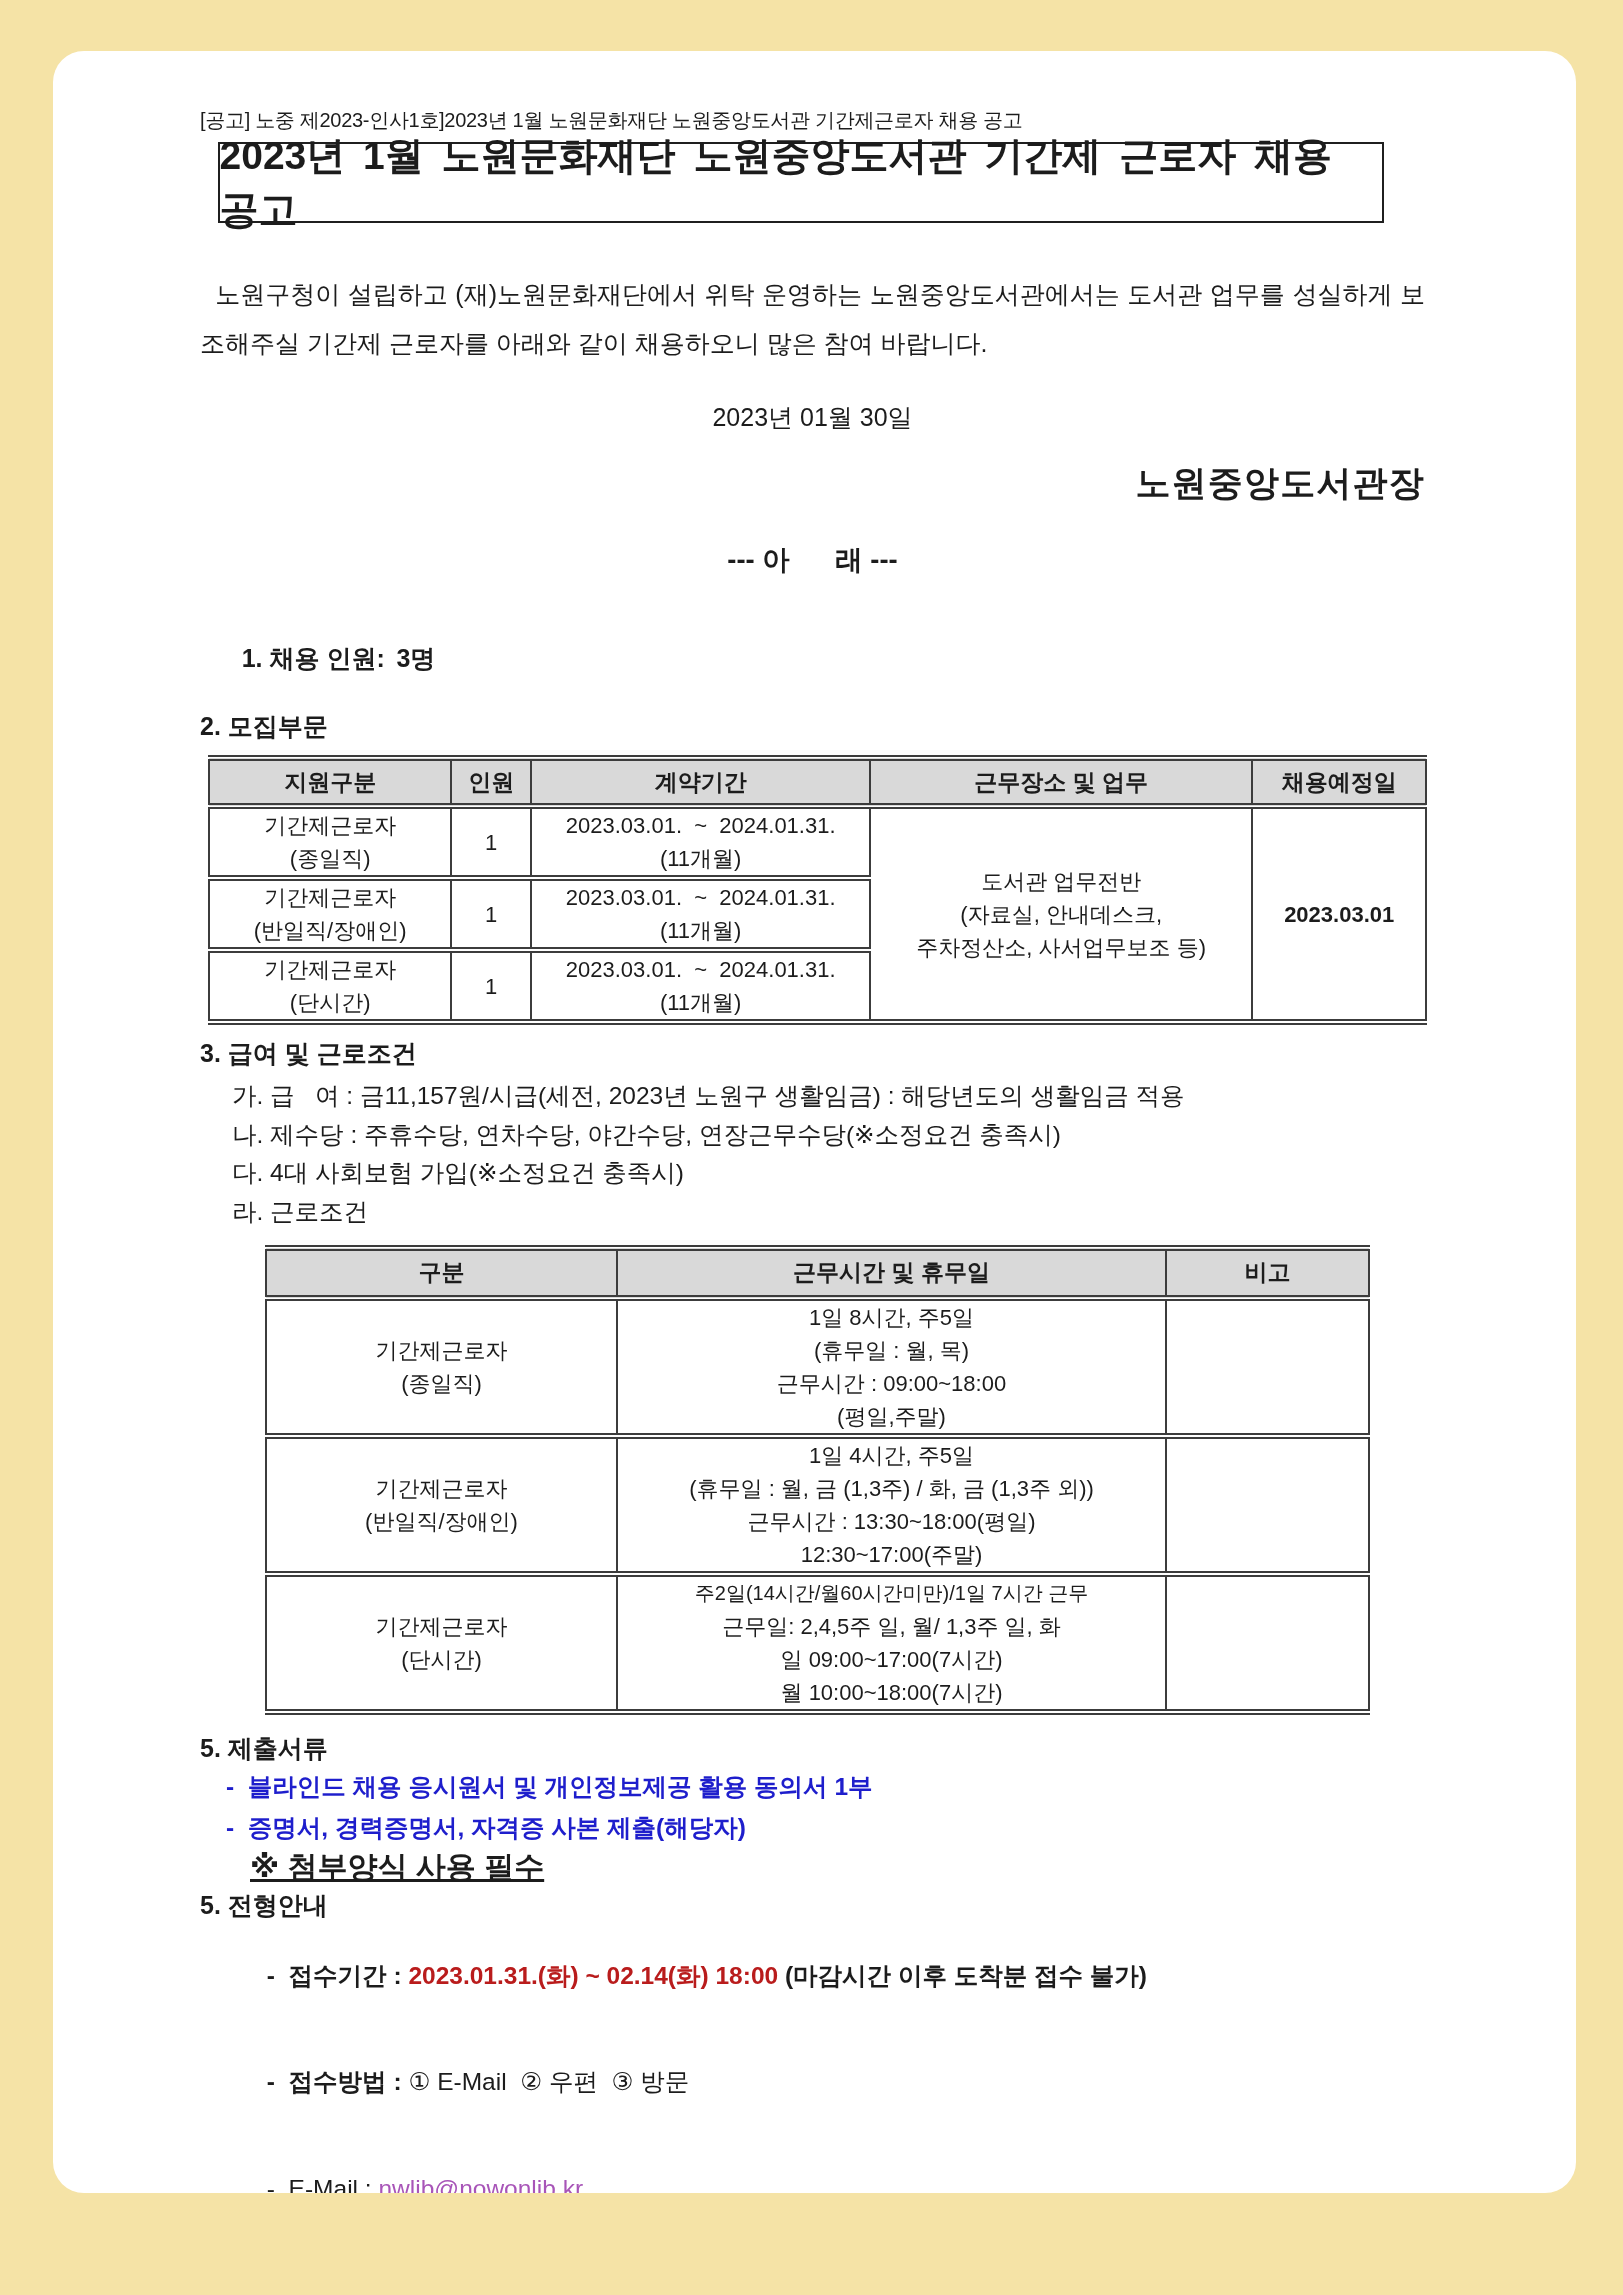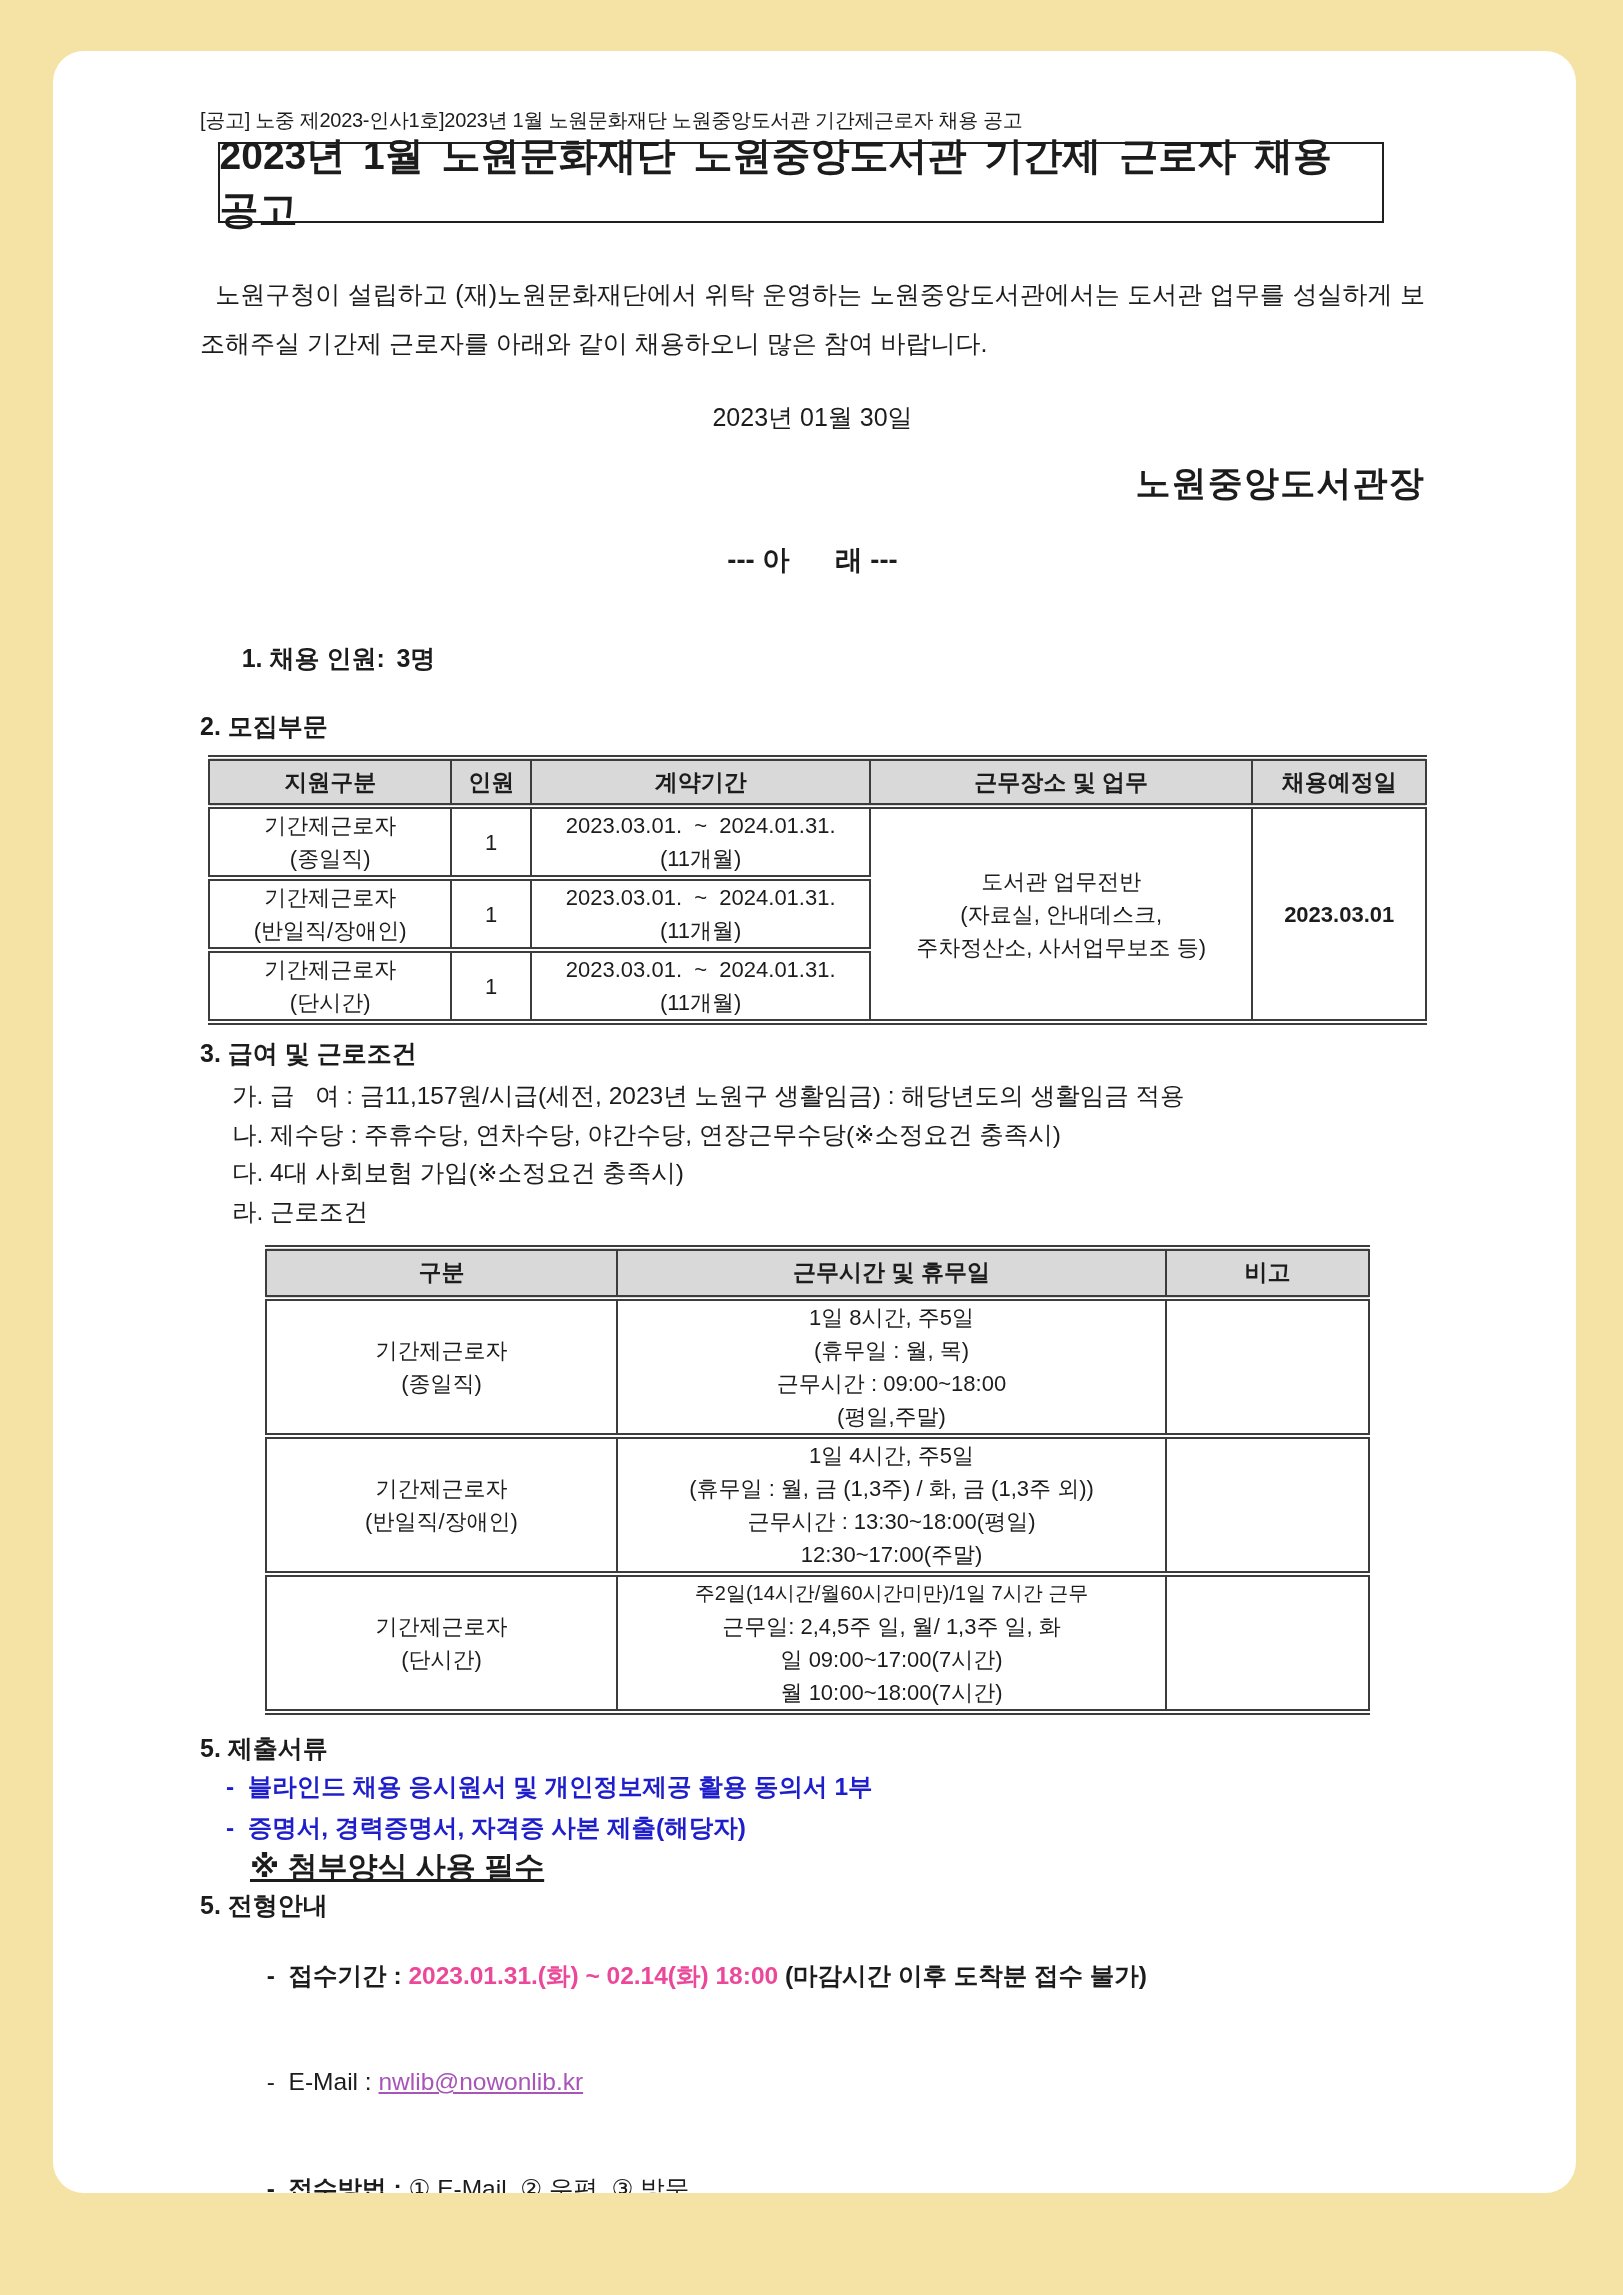--- a/index.html
+++ b/index.html
@@ -14,21 +14,21 @@
     position: absolute; left: 53px; top: 51px;
     width: 1523px; height: 2142px;
     background: #ffffff;
     box-sizing: border-box;
     padding: 56px 151px 0 147px;
     overflow: hidden;
     border-radius: 31px;
   }
   .pre { white-space: pre-wrap; }
   .bold { font-weight: bold; }
-  .blue { color: #ec4899; }
+  .blue { color: #b91c1c; }
 
   .toptext { font-size: 20px; line-height: 26px; letter-spacing: -0.3px; }
 
   .titlebox {
     margin: 9.3px 41px 0 17.5px;
     border: 2.9px solid #1f1f1f;
     height: 77px;
     display: flex; align-items: center; justify-content: center;
   }
   .titlebox .t { font-size: 39px; font-weight: bold; word-spacing: 7px; }
@@ -223,22 +223,22 @@
     <div class="sec sec4 pre">5. 제출서류</div>
     <div class="s4item pre">-  블라인드 채용 응시원서 및 개인정보제공 활용 동의서 1부</div>
     <div class="s4item pre">-  증명서, 경력증명서, 자격증 사본 제출(해당자)</div>
     <div class="s4note pre">※ 첨부양식 사용 필수</div>
 
     <div class="sec sec5 pre">5. 전형안내</div>
     <div class="s5line pre">
       <span class="bold">-  접수기간 : </span><span class="blue bold">2023.01.31.(화) ~ 02.14(화) 18:00</span><span class="bold"> (마감시간 이후 도착분 접수 불가)</span>
     </div>
     <div class="s5line pre">
+      <span class="bold">-  접수방법 : </span><span>① E-Mail  ② 우편  ③ 방문</span>
+    </div>
+    <div class="s5line pre">
       <span>-  E-Mail : </span><a class="plink">nwlib@nowonlib.kr</a>
-    </div>
-    <div class="s5line pre">
-      <span class="bold">-  접수방법 : </span><span>① E-Mail  ② 우편  ③ 방문</span>
     </div>
     <div class="s5line pre">-  주  소 : (01678) 서울시 노원구 노원로34길 43 4층 사무실 채용담당자앞</div>
 
   </div>
 </div>
 
 
 </body></html>

